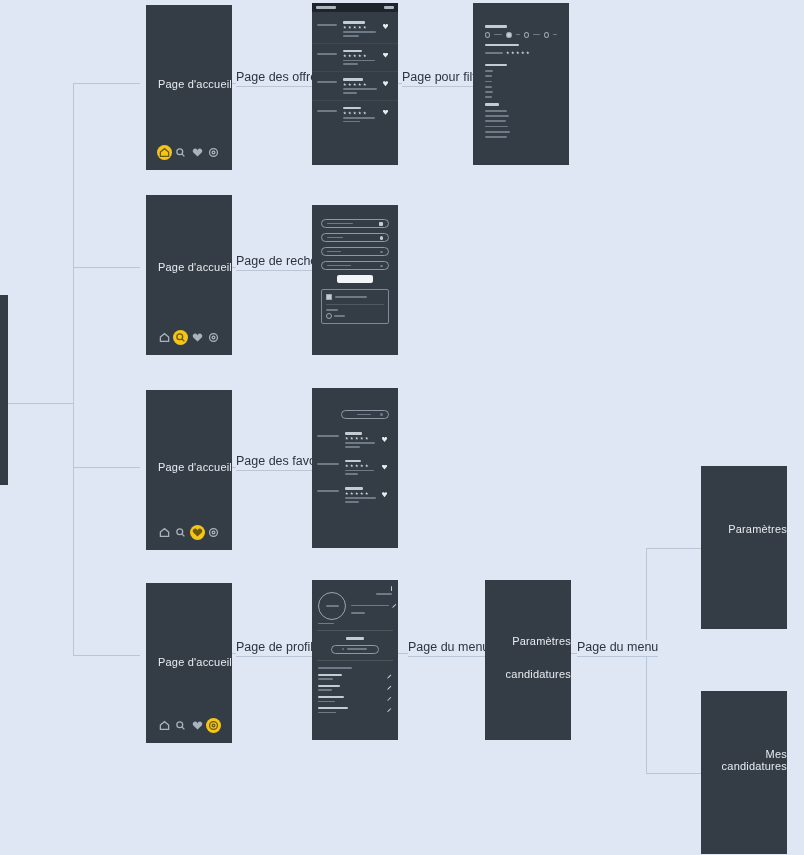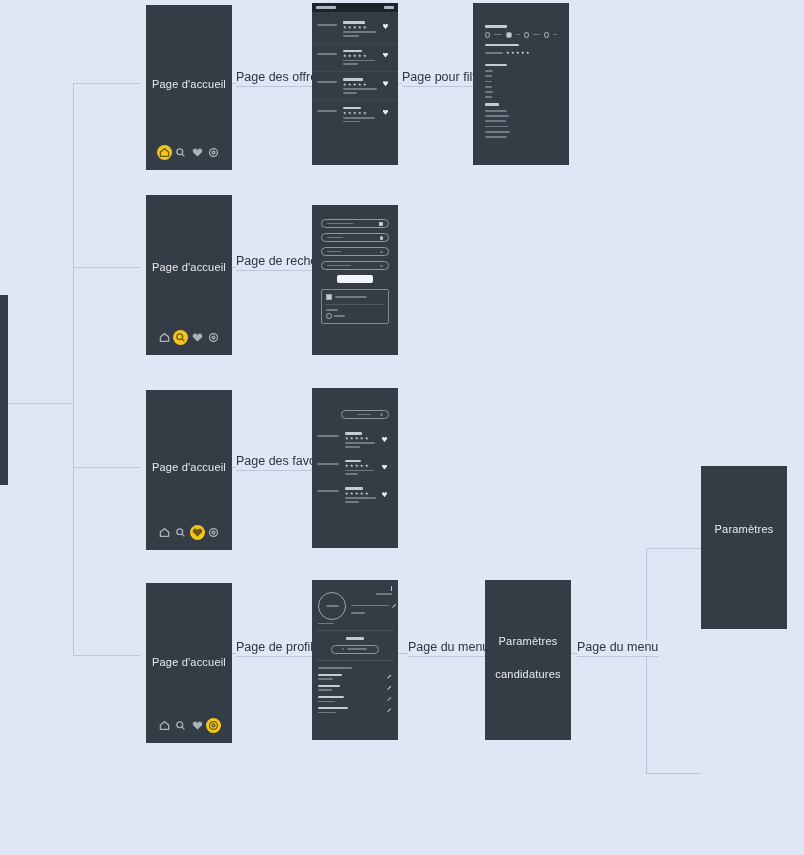--- a/index.html
+++ b/index.html
@@ -18,21 +18,21 @@
 
   
   .phone{
     position:absolute;
     background:#343d46;
     box-sizing:border-box;
     overflow:hidden;
   }
   .phone-label{
     position:absolute;left:0;right:0;
-    text-align:center;
+    text-align:right;
     color:#e8ecf1;
     font-size:11px;
     letter-spacing:.2px;
   }
 
   
   .edge-label{
     position:absolute;
     color:#2b3440;
     font-size:12.5px;
@@ -562,14 +562,17 @@
     <div class="phone-label" style="top:55px;">Paramètres</div>
     <div class="phone-label" style="top:88px;">candidatures</div>
   </div>
 
   <div class="edge-label" style="left:577px;top:640px;">Page du menu</div>
 
   <div class="phone" style="left:701px;top:466px;width:86px;height:163px;">
     <div class="phone-label" style="top:57px;">Paramètres</div>
   </div>
 
+  <div class="phone" style="left:701px;top:691px;width:86px;height:163px;">
+    <div class="phone-label" style="top:57px;">Mes candidatures</div>
+  </div>
 
 </div>
 
 </body></html>

